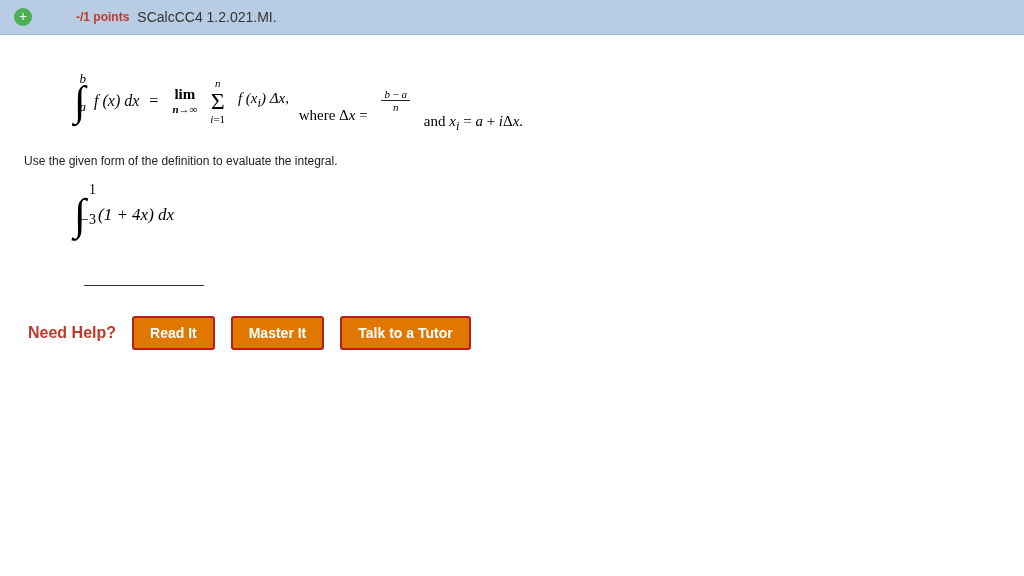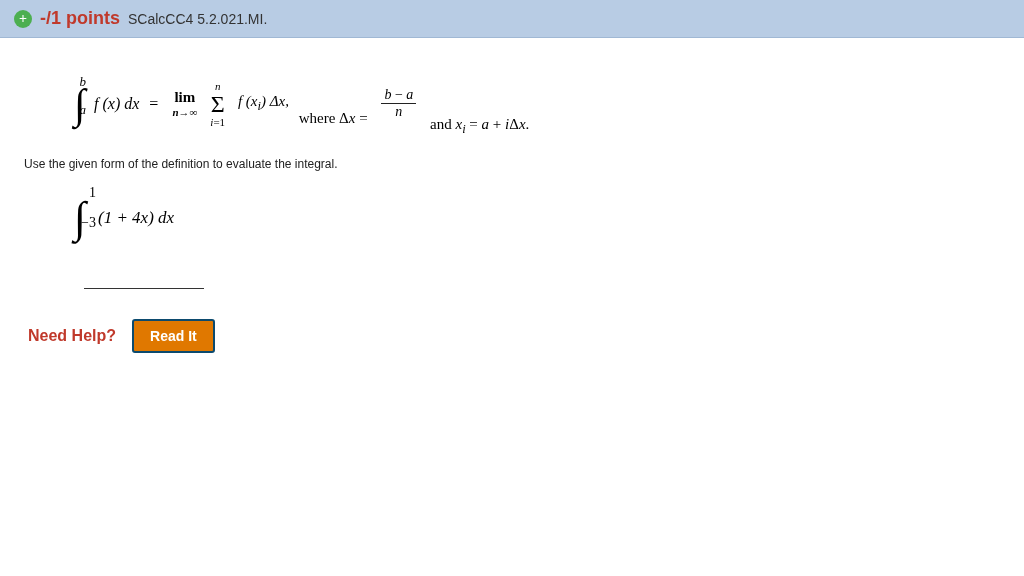--- a/index.html
+++ b/index.html
@@ -30,22 +30,23 @@
       justify-content: center;
       color: white;
       font-size: 14px;
       font-weight: bold;
       flex-shrink: 0;
     }
 
     .points-label {
       color: #c0392b;
       font-weight: bold;
-      font-size: 18px;
-      font-family: Arial, sans-serif;
+      font-size: 12px;
+      font-family: Arial, sans-serif;
+      margin-left: 36px;
     }
 
     .problem-code {
       color: #333;
       font-size: 14px;
       font-family: Arial, sans-serif;
     }
 
     .content-area {
       padding: 20px 24px 24px;
@@ -90,21 +91,21 @@
     .need-help-label {
       color: #c0392b;
       font-weight: bold;
       font-size: 16px;
       font-family: Arial, sans-serif;
     }
 
     .help-btn {
       background: #e07800;
       color: white;
-      border: 2px solid #0c4a6e;
+      border: 2px solid #b91c1c;
       padding: 7px 16px;
       font-size: 14px;
       font-family: Arial, sans-serif;
       font-weight: bold;
       cursor: pointer;
       border-radius: 3px;
     }
 
     
     .math-row {
@@ -141,21 +142,21 @@
     }
 
     .sigma-top { font-size: 11px; }
     .sigma-char { font-size: 24px; line-height: 1; }
     .sigma-bot { font-size: 11px; text-align: center; }
 
     .frac {
       display: inline-flex;
       flex-direction: column;
       align-items: center;
-      font-size: 14px;
+      font-size: 11px;
       margin: 16px 4px;
       vertical-align: middle;
     }
 
     .frac .num { border-bottom: 1px solid #222; padding: 0 3px; }
     .frac .den { padding: 0 3px; }
 
     .solve-int-row {
       display: inline-flex;
       align-items: center;
@@ -169,21 +170,21 @@
       line-height: 1;
       margin-right: 0;
     }
   </style>
 </head>
 <body>
 
 <div class="header-bar">
   <span class="plus-icon">+</span>
   <span class="points-label">-/1 points</span>
-  <span class="problem-code">SCalcCC4 5.2.021.MI.</span>
+  <span class="problem-code">SCalcCC4 1.2.021.MI.</span>
 </div>
 
 <div class="content-area">
 
   
 
   
   <div class="math-row">
 
     <span class="big-int-container">
@@ -236,15 +237,17 @@
 
   
   <div class="answer-box">
     <input class="answer-input" type="text" value="" style="">
   </div>
 
   
   <div class="help-row">
     <span class="need-help-label">Need Help?</span>
     <button class="help-btn">Read It</button>
+    <button class="help-btn">Master It</button>
+    <button class="help-btn">Talk to a Tutor</button>
   </div>
 
 </div>
 
 </body></html>

